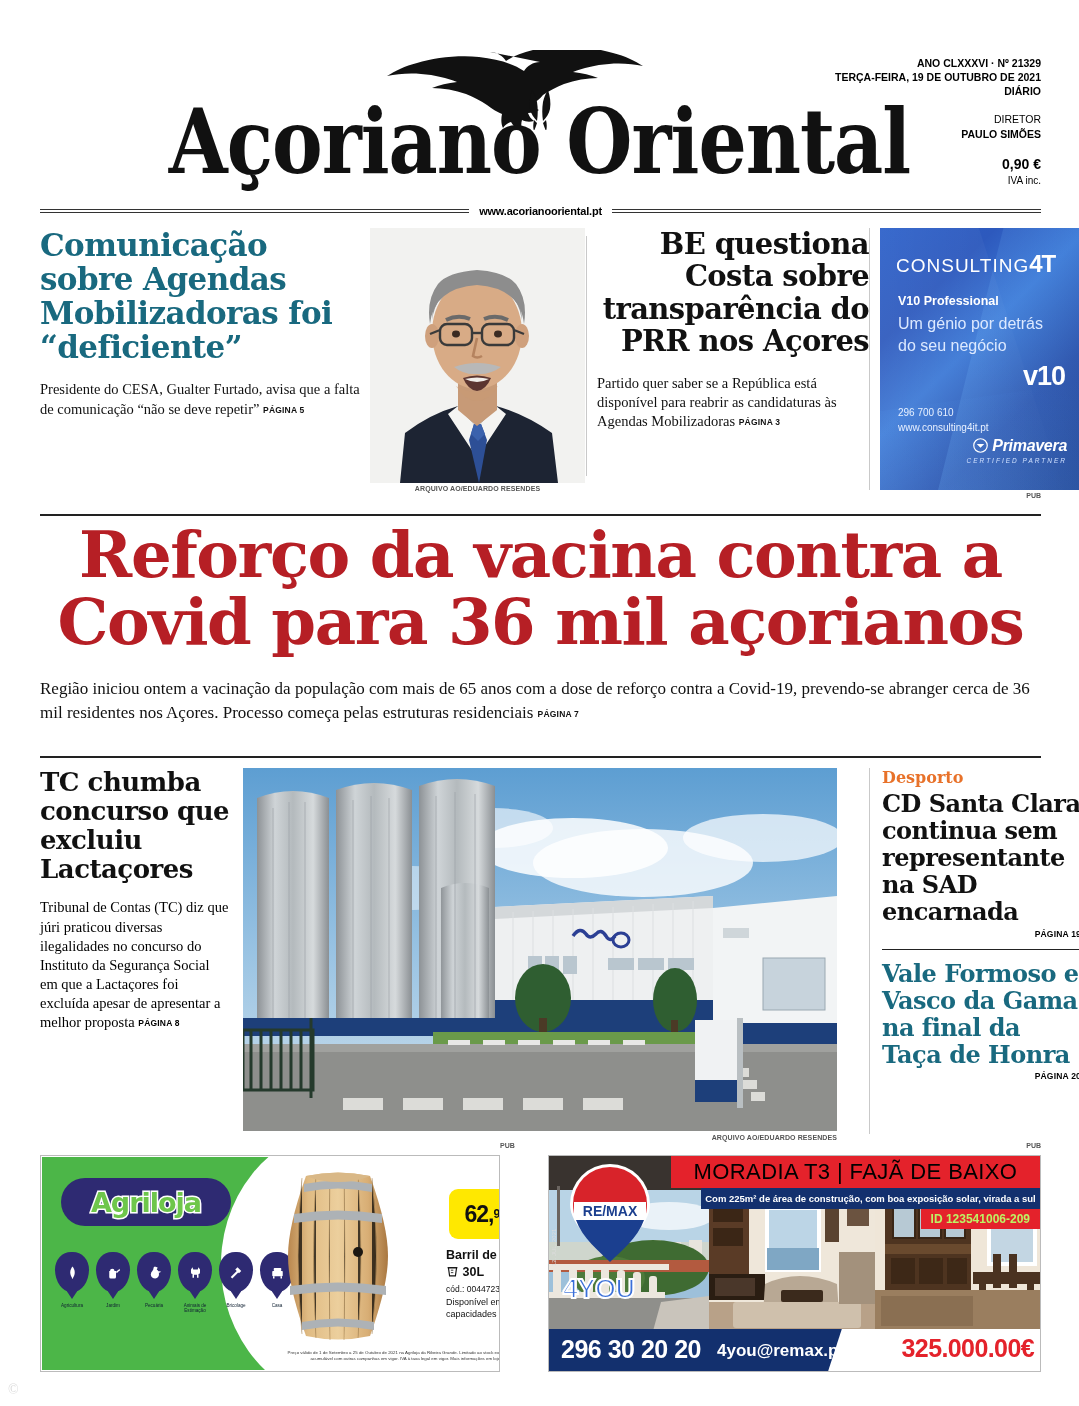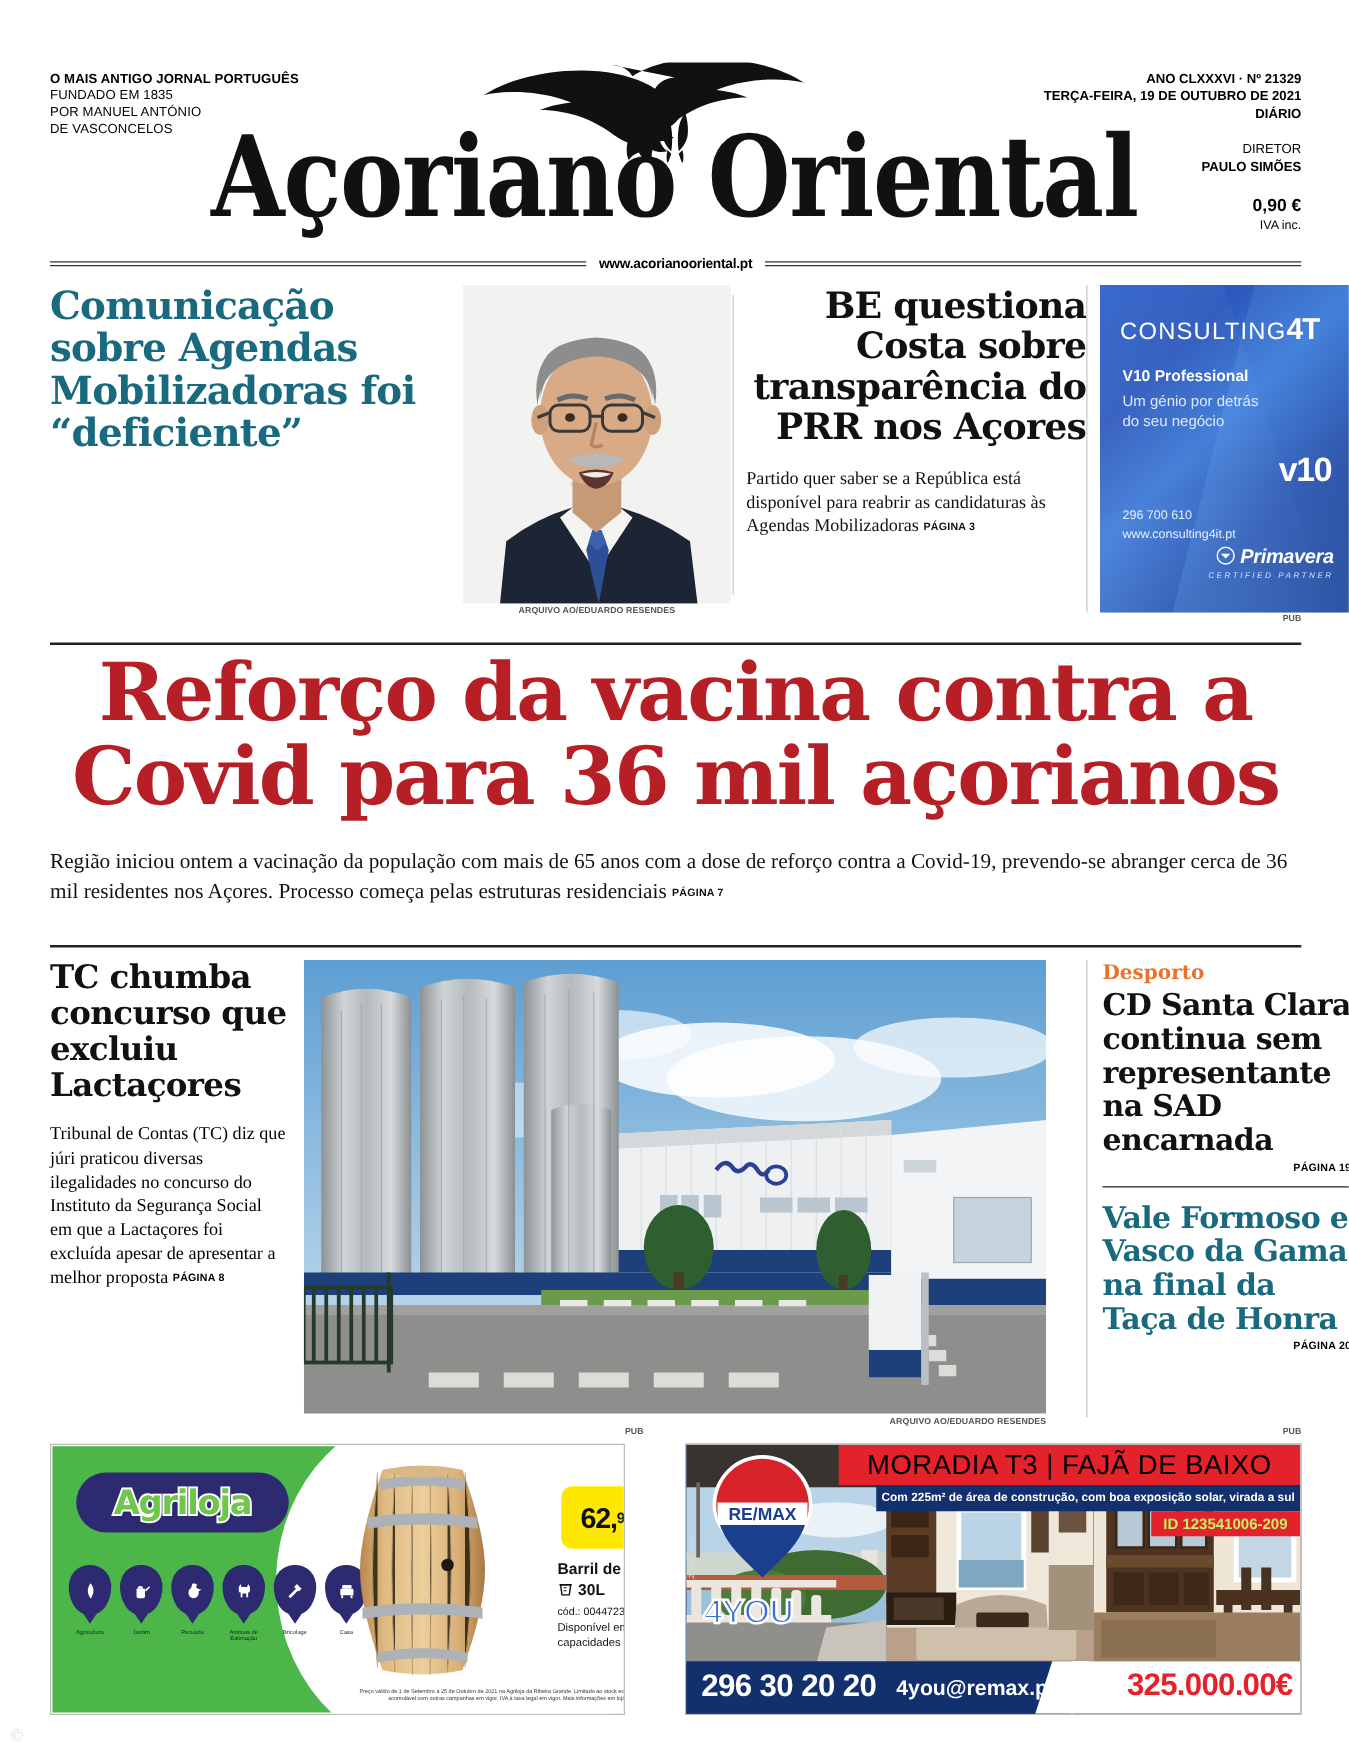--- a/index.html
+++ b/index.html
@@ -108,21 +108,21 @@
   .ad-consult .sheen3 { position:absolute; left:-10%; bottom:-35%; width:120%; height:70%;
     background: linear-gradient(20deg, rgba(90,170,255,0.25), rgba(255,255,255,0)); transform: rotate(-8deg); }
   .ad-consult .brand {
     position: absolute; left: 16px; top: 22px; font-family: "Liberation Sans", sans-serif;
     font-size: 19px; letter-spacing: 1px; font-weight: 300; z-index: 3;
   }
   .ad-consult .brand b { font-weight: bold; font-size: 24px; letter-spacing: -1px; }
   .ad-consult .t1 { position: absolute; left: 18px; top: 66px; font-family:"Liberation Sans",sans-serif;
     font-size: 12.5px; font-weight: bold; z-index: 3; }
   .ad-consult .t2 { position: absolute; left: 18px; top: 85px; font-family:"Liberation Sans",sans-serif;
-    font-size: 12px; line-height: 1.35; color: #dce9ff; z-index: 3; }
+    font-size: 16px; line-height: 1.35; color: #dce9ff; z-index: 3; }
   .ad-consult .v10 { position: absolute; right: 16px; top: 133px; font-family:"Liberation Sans",sans-serif;
     font-size: 27px; font-weight: bold; letter-spacing: -1px; z-index: 3; }
   .ad-consult .ct { position: absolute; left: 18px; top: 178px; font-family:"Liberation Sans",sans-serif;
     font-size: 10px; line-height: 1.45; color: #e7f0ff; z-index: 3; }
   .ad-consult .prim { position: absolute; right: 14px; bottom: 26px; text-align: right; z-index: 3;
     font-family:"Liberation Sans",sans-serif;font-style:italic; }
   .ad-consult .prim .pn { font-size: 16px; font-weight: bold; letter-spacing: -0.3px; }
   .ad-consult .prim .pp { font-size: 6.5px; letter-spacing: 2px; color:#cfe0ff; margin-top: 2px;}
   .pub-lbl { font-family:"Liberation Sans",sans-serif; font-size: 7px; font-weight: bold; color:#555; }
 
@@ -238,26 +238,20 @@
 
   .copyright { position: absolute; left: 8px; bottom: 8px; font-size: 14px; color: #dcdcdc; }
 </style>
 </head>
 <body>
 
 <div class="page">
 
   <div class="masthead">
 
-    <div class="mast-left">
-      <div class="l1">O MAIS ANTIGO JORNAL PORTUGUÊS</div>
-      <div class="ln">FUNDADO EM 1835</div>
-      <div class="ln">POR MANUEL ANTÓNIO</div>
-      <div class="ln">DE VASCONCELOS</div>
-    </div>
 
     <div class="mast-right">
       <div class="r1">ANO CLXXXVI · Nº 21329</div>
       <div class="r2">TERÇA-FEIRA, 19 DE OUTUBRO DE 2021</div>
       <div class="r3">DIÁRIO</div>
     </div>
 
     <div class="mast-dir">
       <div class="dd">DIRETOR</div>
       <div class="dn">PAULO SIMÕES</div>
@@ -284,20 +278,24 @@
   <div class="url-bar">
     <div class="ln-rule"></div>
     <div class="url">www.acorianooriental.pt</div>
     <div class="ln-rule"></div>
   </div>
 
   <div class="row-top">
 
     <div class="col-a">
       <div class="hl-teal">Comunicação sobre Agendas Mobilizadoras foi “deficiente”</div>
+      <div class="lead-a">
+        <span>Presidente do CESA, Gualter Furtado, avisa que a  falta de comunicação “não se deve repetir”</span>
+        <span class="pg">PÁGINA 5</span>
+      </div>
     </div>
 
     <div class="portrait">
       <svg width="215" height="255" viewBox="0 0 215 255">
         <rect width="215" height="255" fill="#f2f2f0"></rect>
 
         <path d="M30 255 L35 205 Q60 186 88 178 L107 200 L126 178 Q155 186 182 205 L188 255 Z" fill="#1d2433"></path>
 
         <path d="M88 178 L107 200 L126 178 L136 186 L107 230 L78 186 Z" fill="#f4f4f2"></path>
 

